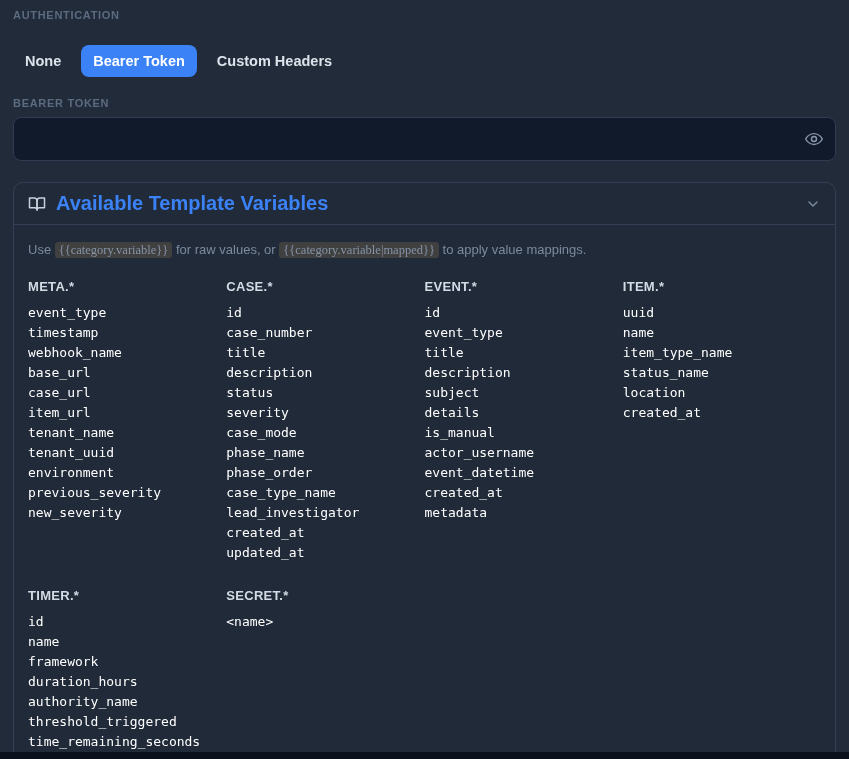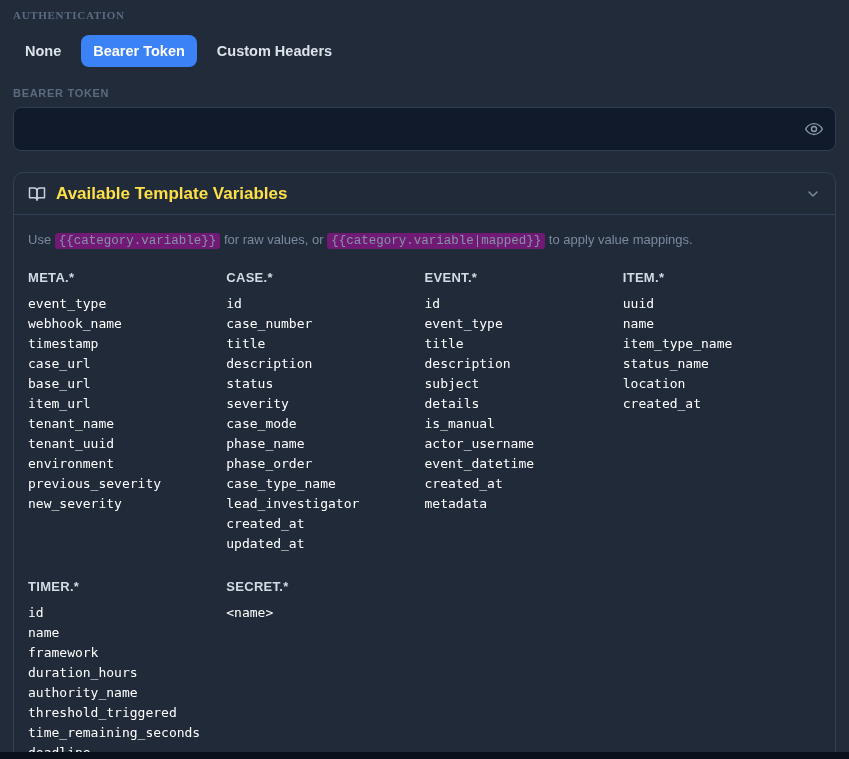--- a/index.html
+++ b/index.html
@@ -13,21 +13,21 @@
   .page { padding: 9px 13px 0 13px; }
 
   
   .section-label {
     font-size: 11px;
     font-weight: bold;
     letter-spacing: 0.7px;
     color: #5c6b80;
     text-transform: uppercase;
   }
-  .auth-label { margin-bottom: 14px; font-family: Liberation Serif, serif; }
+  .auth-label { margin-bottom: 24px; }
 
   
   .tabs { display: flex; gap: 8px; align-items: center; height: 32px; margin-bottom: 20px; }
   .tab {
     height: 32px;
     padding: 0 12px;
     display: inline-flex;
     align-items: center;
     border: none;
     border-radius: 8px;
@@ -84,40 +84,40 @@
   .panel-header {
     display: flex;
     align-items: center;
     gap: 10px;
     height: 42px;
     padding: 0 14px;
     border-bottom: 1px solid #323f55;
     cursor: pointer;
   }
   .panel-title {
-    font-size: 17px;
-    font-weight: bold;
-    color: #fde047;
+    font-size: 20px;
+    font-weight: bold;
+    color: #3b82f6;
     flex: 1;
   }
   .book-icon { color: #c7d0db; display: flex; align-items: center; }
   .chevron-icon { color: #7c8a9e; display: flex; align-items: center; }
 
   .panel-body { padding: 16px 14px 10px 14px; }
   .usage {
     font-size: 13px;
     color: #7b8a9e;
     margin-bottom: 20px;
     line-height: 18px;
   }
   .usage code {
-    font-family: Liberation Mono, monospace;
+    font-family: Liberation Serif, serif;
     font-size: 12.5px;
     color: #8593a7;
-    background: #701a75;
+    background: #404040;
     border-radius: 3px;
     padding: 1px 4px;
   }
 
   .var-grid {
     display: grid;
     grid-template-columns: repeat(4, 1fr);
     row-gap: 25px;
   }
   .var-col { min-width: 0; }
@@ -188,24 +188,24 @@
     </div>
 
     <div class="panel-body">
       <p class="usage">
         <span>Use </span><code>{{category.variable}}</code><span> for raw values, or </span><code>{{category.variable|mapped}}</code><span> to apply value mappings.</span>
       </p>
       <div class="var-grid">
           <div class="var-col">
             <div class="var-head">META.*</div>
             <div class="var-item">event_type</div>
+            <div class="var-item">timestamp</div>
             <div class="var-item">webhook_name</div>
-            <div class="var-item">timestamp</div>
+            <div class="var-item">base_url</div>
             <div class="var-item">case_url</div>
-            <div class="var-item">base_url</div>
             <div class="var-item">item_url</div>
             <div class="var-item">tenant_name</div>
             <div class="var-item">tenant_uuid</div>
             <div class="var-item">environment</div>
             <div class="var-item">previous_severity</div>
             <div class="var-item">new_severity</div>
           </div>
           <div class="var-col">
             <div class="var-head">CASE.*</div>
             <div class="var-item">id</div>

